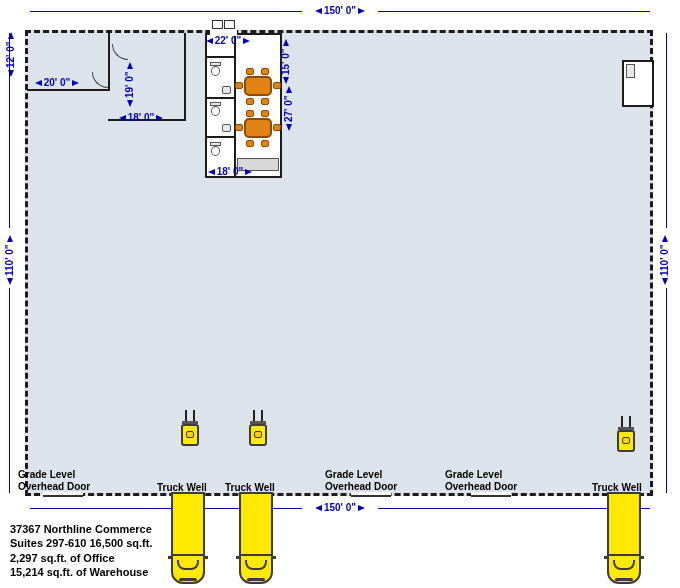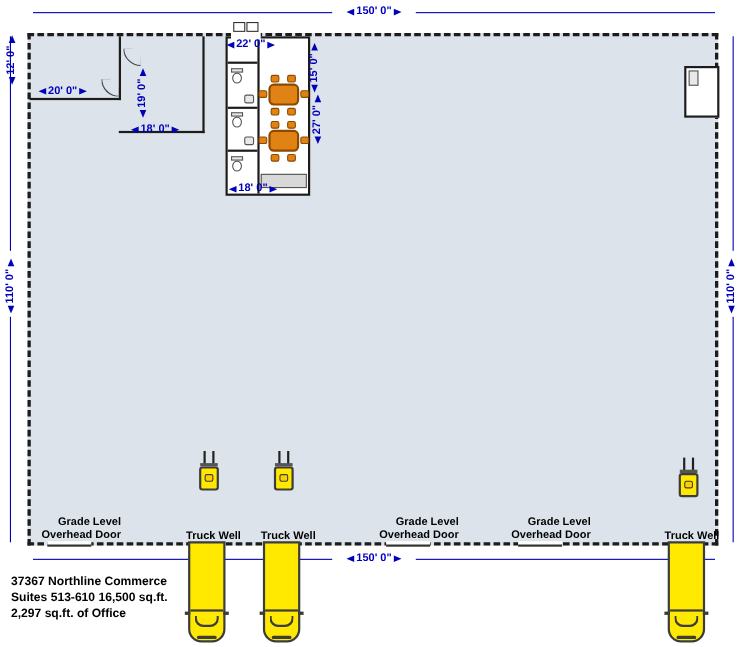--- a/index.html
+++ b/index.html
@@ -48,21 +48,21 @@
   }
   .dim .t { padding:0 2px; }
   .tri { width:0; height:0; border-top:3px solid transparent; border-bottom:3px solid transparent; }
   .tri.l { border-right:7px solid #0000bb; }
   .tri.r { border-left:7px solid #0000bb; }
   .dim.h { justify-content:center; }
   .dim.v { transform-origin: top left; transform: rotate(-90deg); }
   .dimline { position:absolute; background:#0000bb; }
 
   
-  .flabel { position:absolute; color:#000; font-size:10px; font-weight:bold; text-align:right; line-height:1.2; }
+  .flabel { position:absolute; color:#000; font-size:10px; font-weight:bold; text-align:left; line-height:1.2; }
 
   
   .truck { position:absolute; top:492px; width:34px; height:92px; background:#ffe900; border:2px solid #3c3c3c; border-radius:0 0 12px 12px; }
   .truck .cabline { position:absolute; left:0; width:100%; top:60px; border-top:2px solid #3c3c3c; }
   .truck .windshield { position:absolute; left:4px; right:4px; top:66px; height:10px; border:2px solid #3c3c3c; border-top:none; border-radius:0 0 8px 8px; }
   .truck .mirror { position:absolute; top:62px; width:5px; height:3px; background:#3c3c3c; }
   .truck .mirror.l { left:-5px; } .truck .mirror.r { right:-5px; }
   .truck .bumper { position:absolute; left:6px; right:6px; bottom:1px; height:3px; background:#3c3c3c; border-radius:2px; }
 
   
@@ -281,17 +281,18 @@
   <div class="truck" style="left:607px;">
     <span class="cabline"></span>
     <span class="windshield"></span>
     <span class="mirror l"></span>
     <span class="mirror r"></span>
     <span class="bumper"></span>
   </div>
 
   <div class="title-block">
     <div>37367 Northline Commerce</div>
-    <div>Suites 513-610 16,500 sq.ft.</div>
+    <div>Suites 297-610 16,500 sq.ft.</div>
     <div>2,297 sq.ft. of Office</div>
+    <div>15,214 sq.ft. of Warehouse</div>
   </div>
 
 </div>
 
 </body></html>

